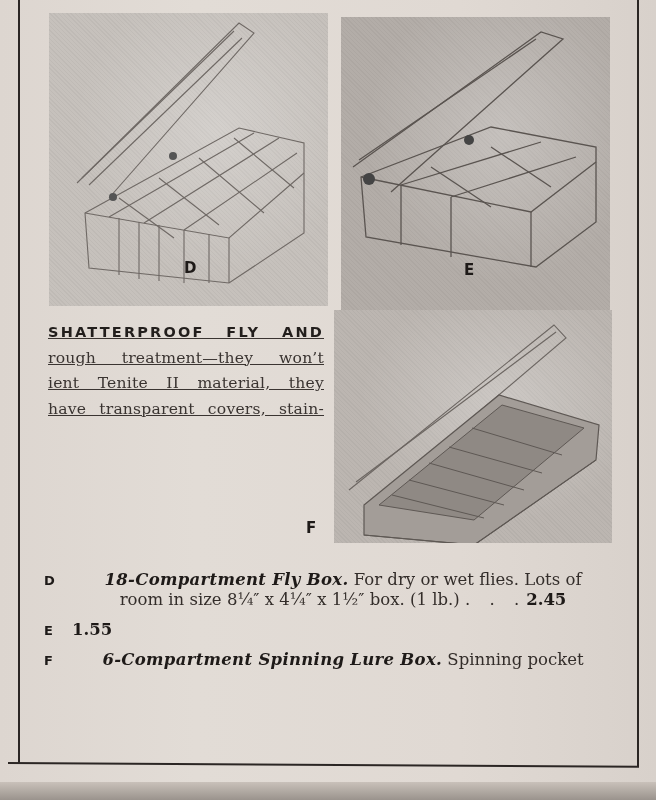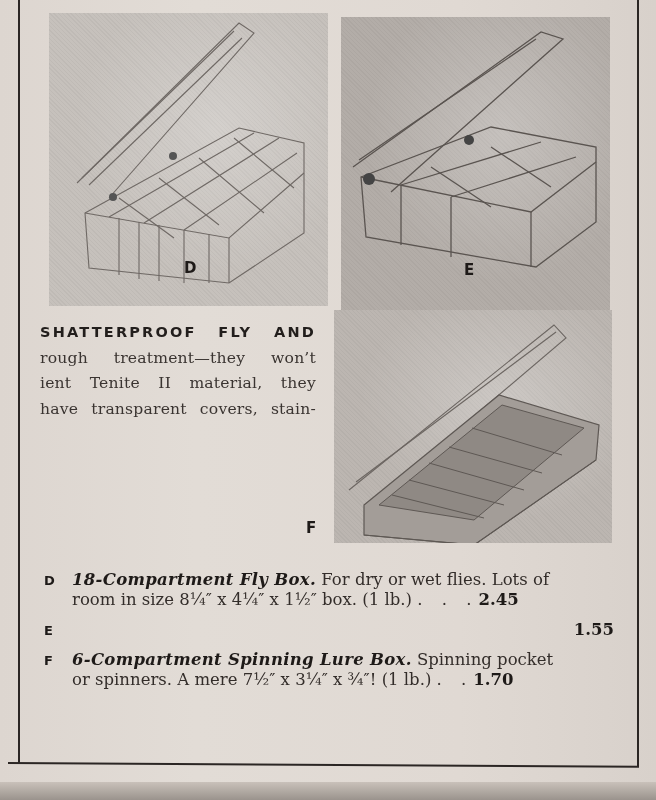--- a/index.html
+++ b/index.html
@@ -44,43 +44,44 @@
   .fig-label {
     position: absolute;
     font-family: "DejaVu Sans", "Liberation Sans", sans-serif;
     font-weight: bold; font-size: 15px; color: #1e1a18;
   }
   .lbl-d { left: 184px; top: 259px; }
   .lbl-e { left: 464px; top: 261px; }
   .lbl-f { left: 306px; top: 519px; }
 
   .intro {
-    position: absolute; left: 40px; top: 320px; width: 276px;
+    position: absolute; left: 48px; top: 320px; width: 276px;
     font-size: 15.6px; line-height: 25.5px; color: #3a3431;
     text-align: justify; text-align-last: justify;
     letter-spacing: 0.2px;
+    text-decoration: underline;
   }
   .intro .headline {
     font-family: "DejaVu Sans", "Liberation Sans", sans-serif;
     font-weight: bold; font-size: 14.5px; letter-spacing: 2.2px; color: #221e1c;
   }
   .intro .line { display: block; white-space: nowrap; text-align: justify; text-align-last: justify; }
 
   .items {
     position: absolute; left: 44px; top: 570px; width: 570px;
     font-size: 16.5px; line-height: 20px; color: #332d2a;
   }
   .item { position: relative; padding-left: 28px; margin-bottom: 10px; }
   .item .key {
     position: absolute; left: 0; top: 1px;
     font-family: "DejaVu Sans", "Liberation Sans", sans-serif;
     font-weight: bold; font-size: 13px; color: #1e1a18;
   }
   .item .title { font-weight: bold; font-style: italic; color: #1e1a18; letter-spacing: 0.3px; }
-  .item .row { display: flex; justify-content: flex-start; white-space: nowrap; }
+  .item .row { display: flex; justify-content: center; white-space: nowrap; }
   .item .price { font-weight: bold; color: #1e1a18; }
   .item .dots { letter-spacing: 7px; }
 </style>
 </head>
 <body>
 
 <div class="page">
   <div class="frame-left"></div>
   <div class="frame-right"></div>
   <div class="frame-bottom"></div>
@@ -157,30 +158,26 @@
         <span><span class="title">18-Compartment Fly Box.</span> <span>For dry or wet flies. Lots of</span></span>
       </div>
       <div class="row">
         <span><span>room in size 8¼″ x 4¼″ x 1½″ box. (1 lb.)</span> <span class="dots">. . .</span></span>
         <span class="price">2.45</span>
       </div>
     </div>
 
     <div class="item">
       <span class="key">E</span>
-      <div class="row" style="justify-content:flex-end;">
+      <div class="row" style="justify-content:flex-start;">
         <span class="price">1.55</span>
       </div>
     </div>
 
     <div class="item">
       <span class="key">F</span>
       <div class="row">
         <span><span class="title">6-Compartment Spinning Lure Box.</span> <span>Spinning pocket</span></span>
       </div>
-      <div class="row">
-        <span><span>or spinners. A mere 7½″ x 3¼″ x ¾″! (1 lb.)</span> <span class="dots">. .</span></span>
-        <span class="price">1.70</span>
-      </div>
     </div>
   </div>
 </div>
 <div class="bottom-strip"></div>
 
 </body></html>

